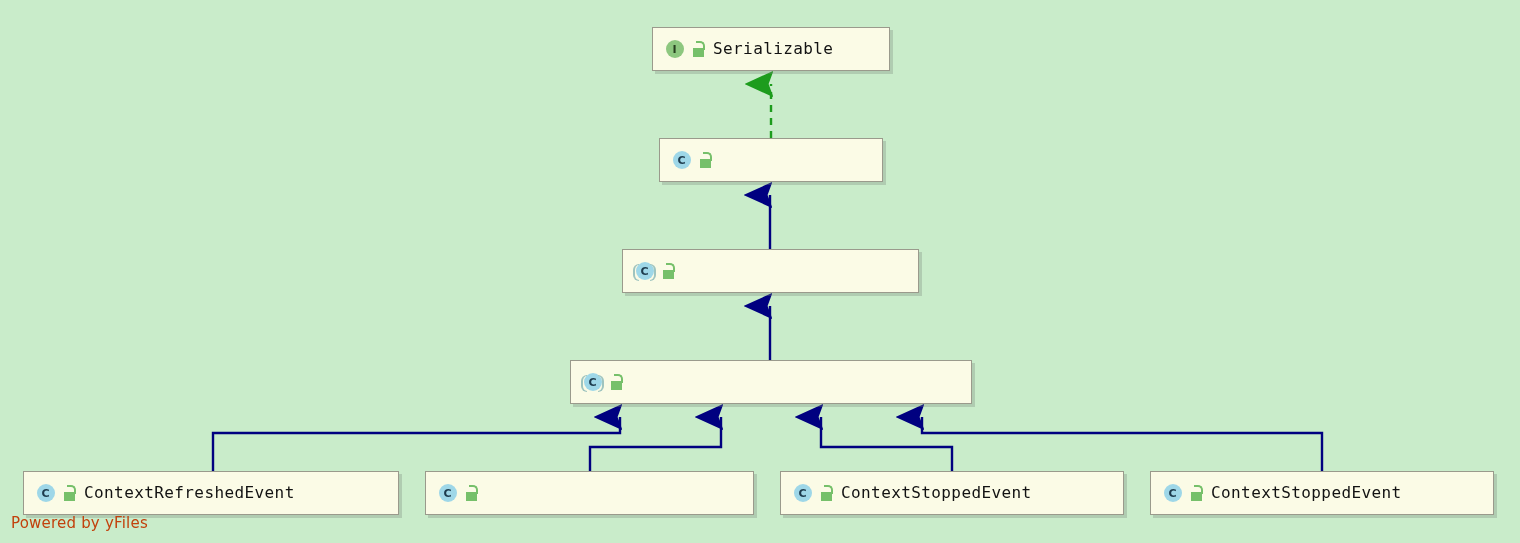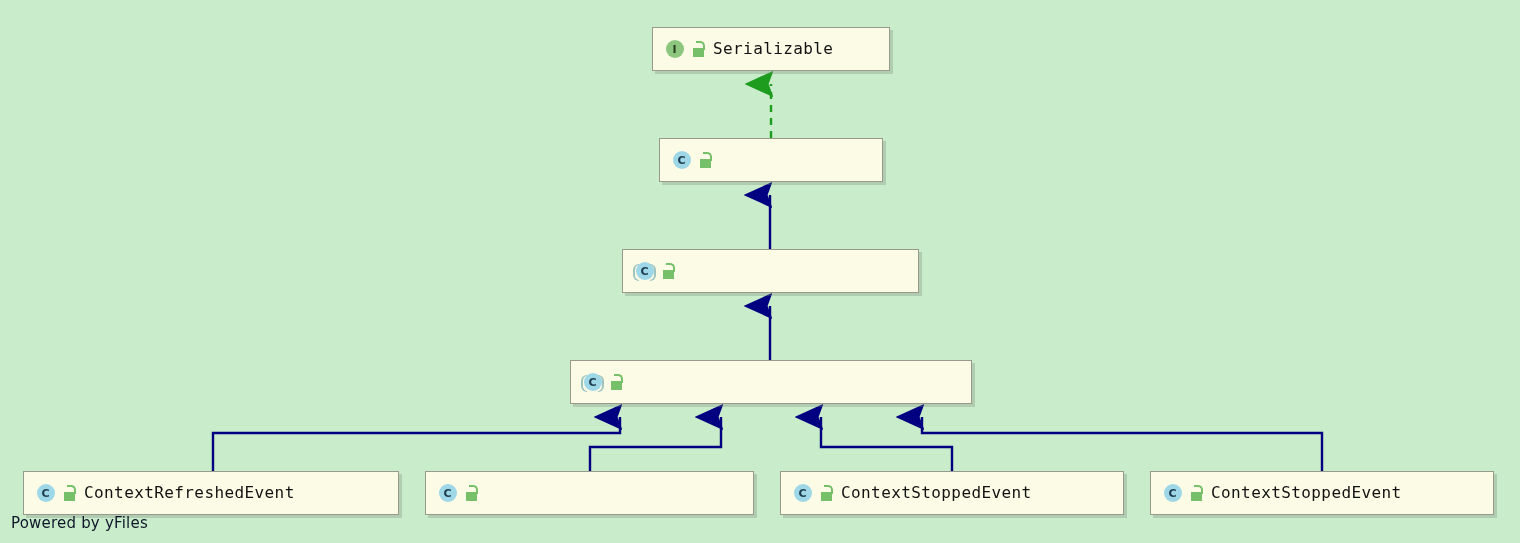--- a/index.html
+++ b/index.html
@@ -136,21 +136,21 @@
     border-bottom: none;
     border-left: none;
     border-radius: 0 5px 0 0;
   }
   .watermark {
     position: absolute;
     left: 11px;
     top: 514px;
     font-family: "DejaVu Sans", sans-serif;
     font-size: 15px;
-    color: #0f172a;
+    color: #c2410c;
     letter-spacing: 0.2px;
     user-select: none;
   }
 </style>
 </head>
 <body>
 
 <div id="diagram">
 
   <svg class="edge-layer" width="1520" height="543" viewBox="0 0 1520 543">

